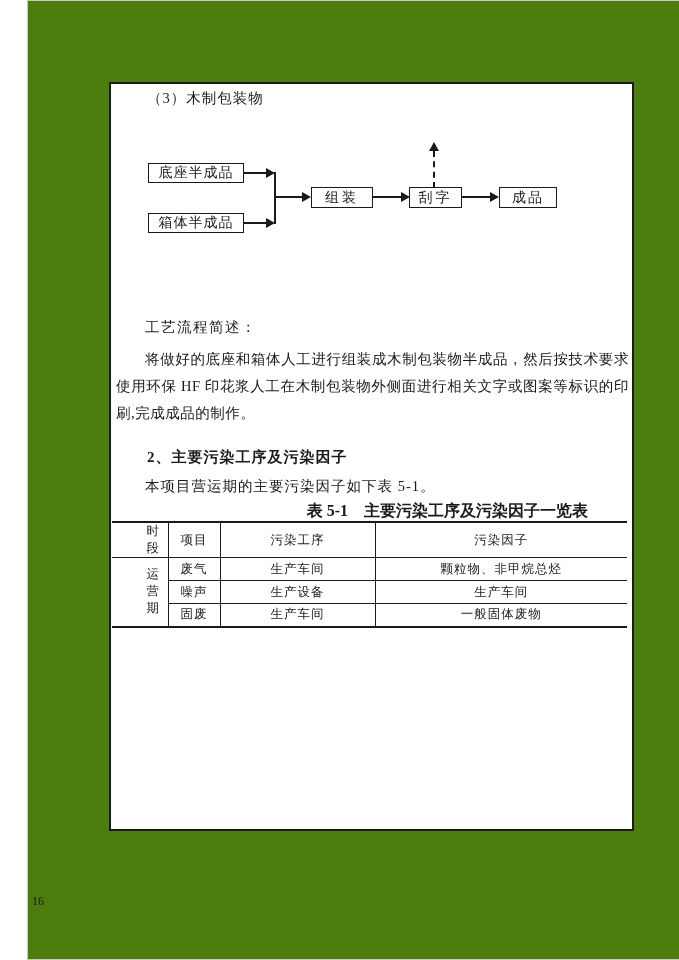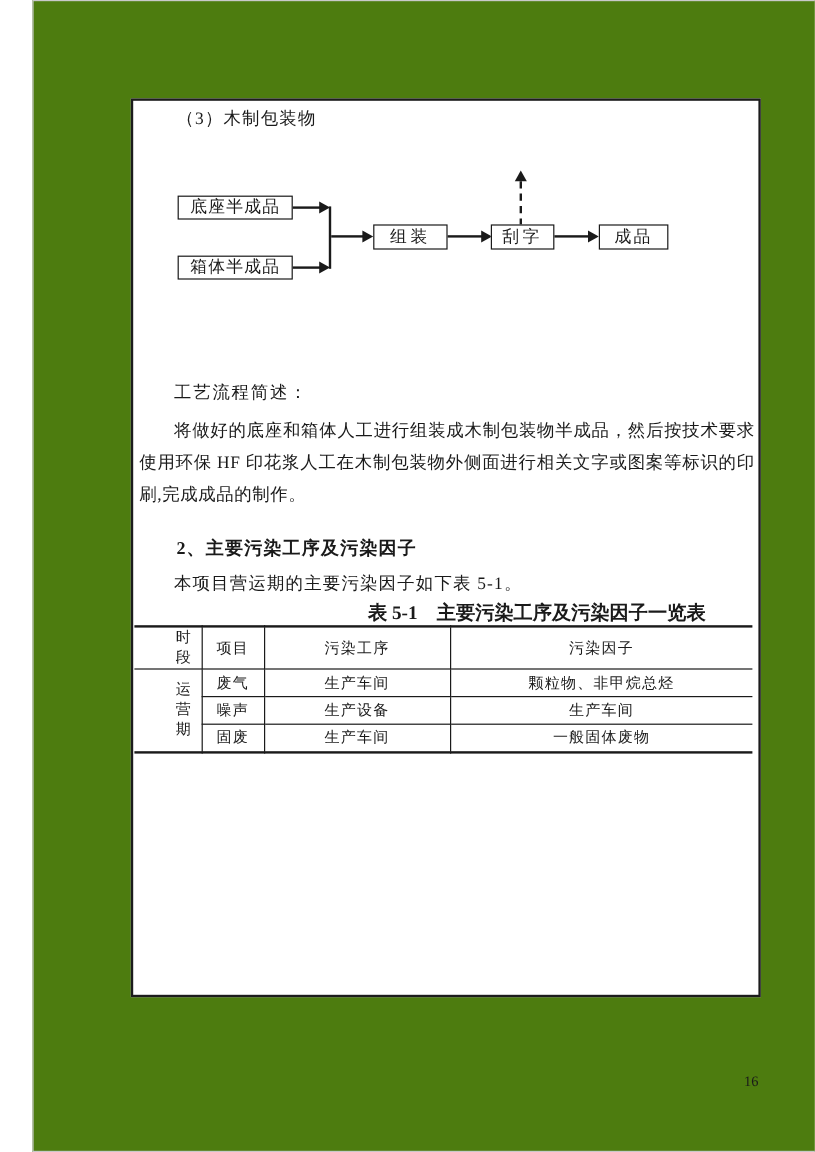--- a/index.html
+++ b/index.html
@@ -151,23 +151,23 @@
     letter-spacing: 1px;
   }
   .pollution-table td.no-left  { border-left: none; padding-left: 29px; }
   .pollution-table td.no-right { border-right: none; }
   .col-period  { width: 56px; }
   .col-item    { width: 52px; }
   .col-process { width: 155px; }
   .col-factor  { width: 252px; }
 
   .page-number {
-    left: 16px; top: 893px;
+    left: 4px; top: 893px;
     width: 588px;
-    text-align: right;
+    text-align: left;
     font-size: 12px;
   }
 </style>
 </head>
 <body>
 
 <div class="canvas">
 
   <div class="doc-border"></div>
 

